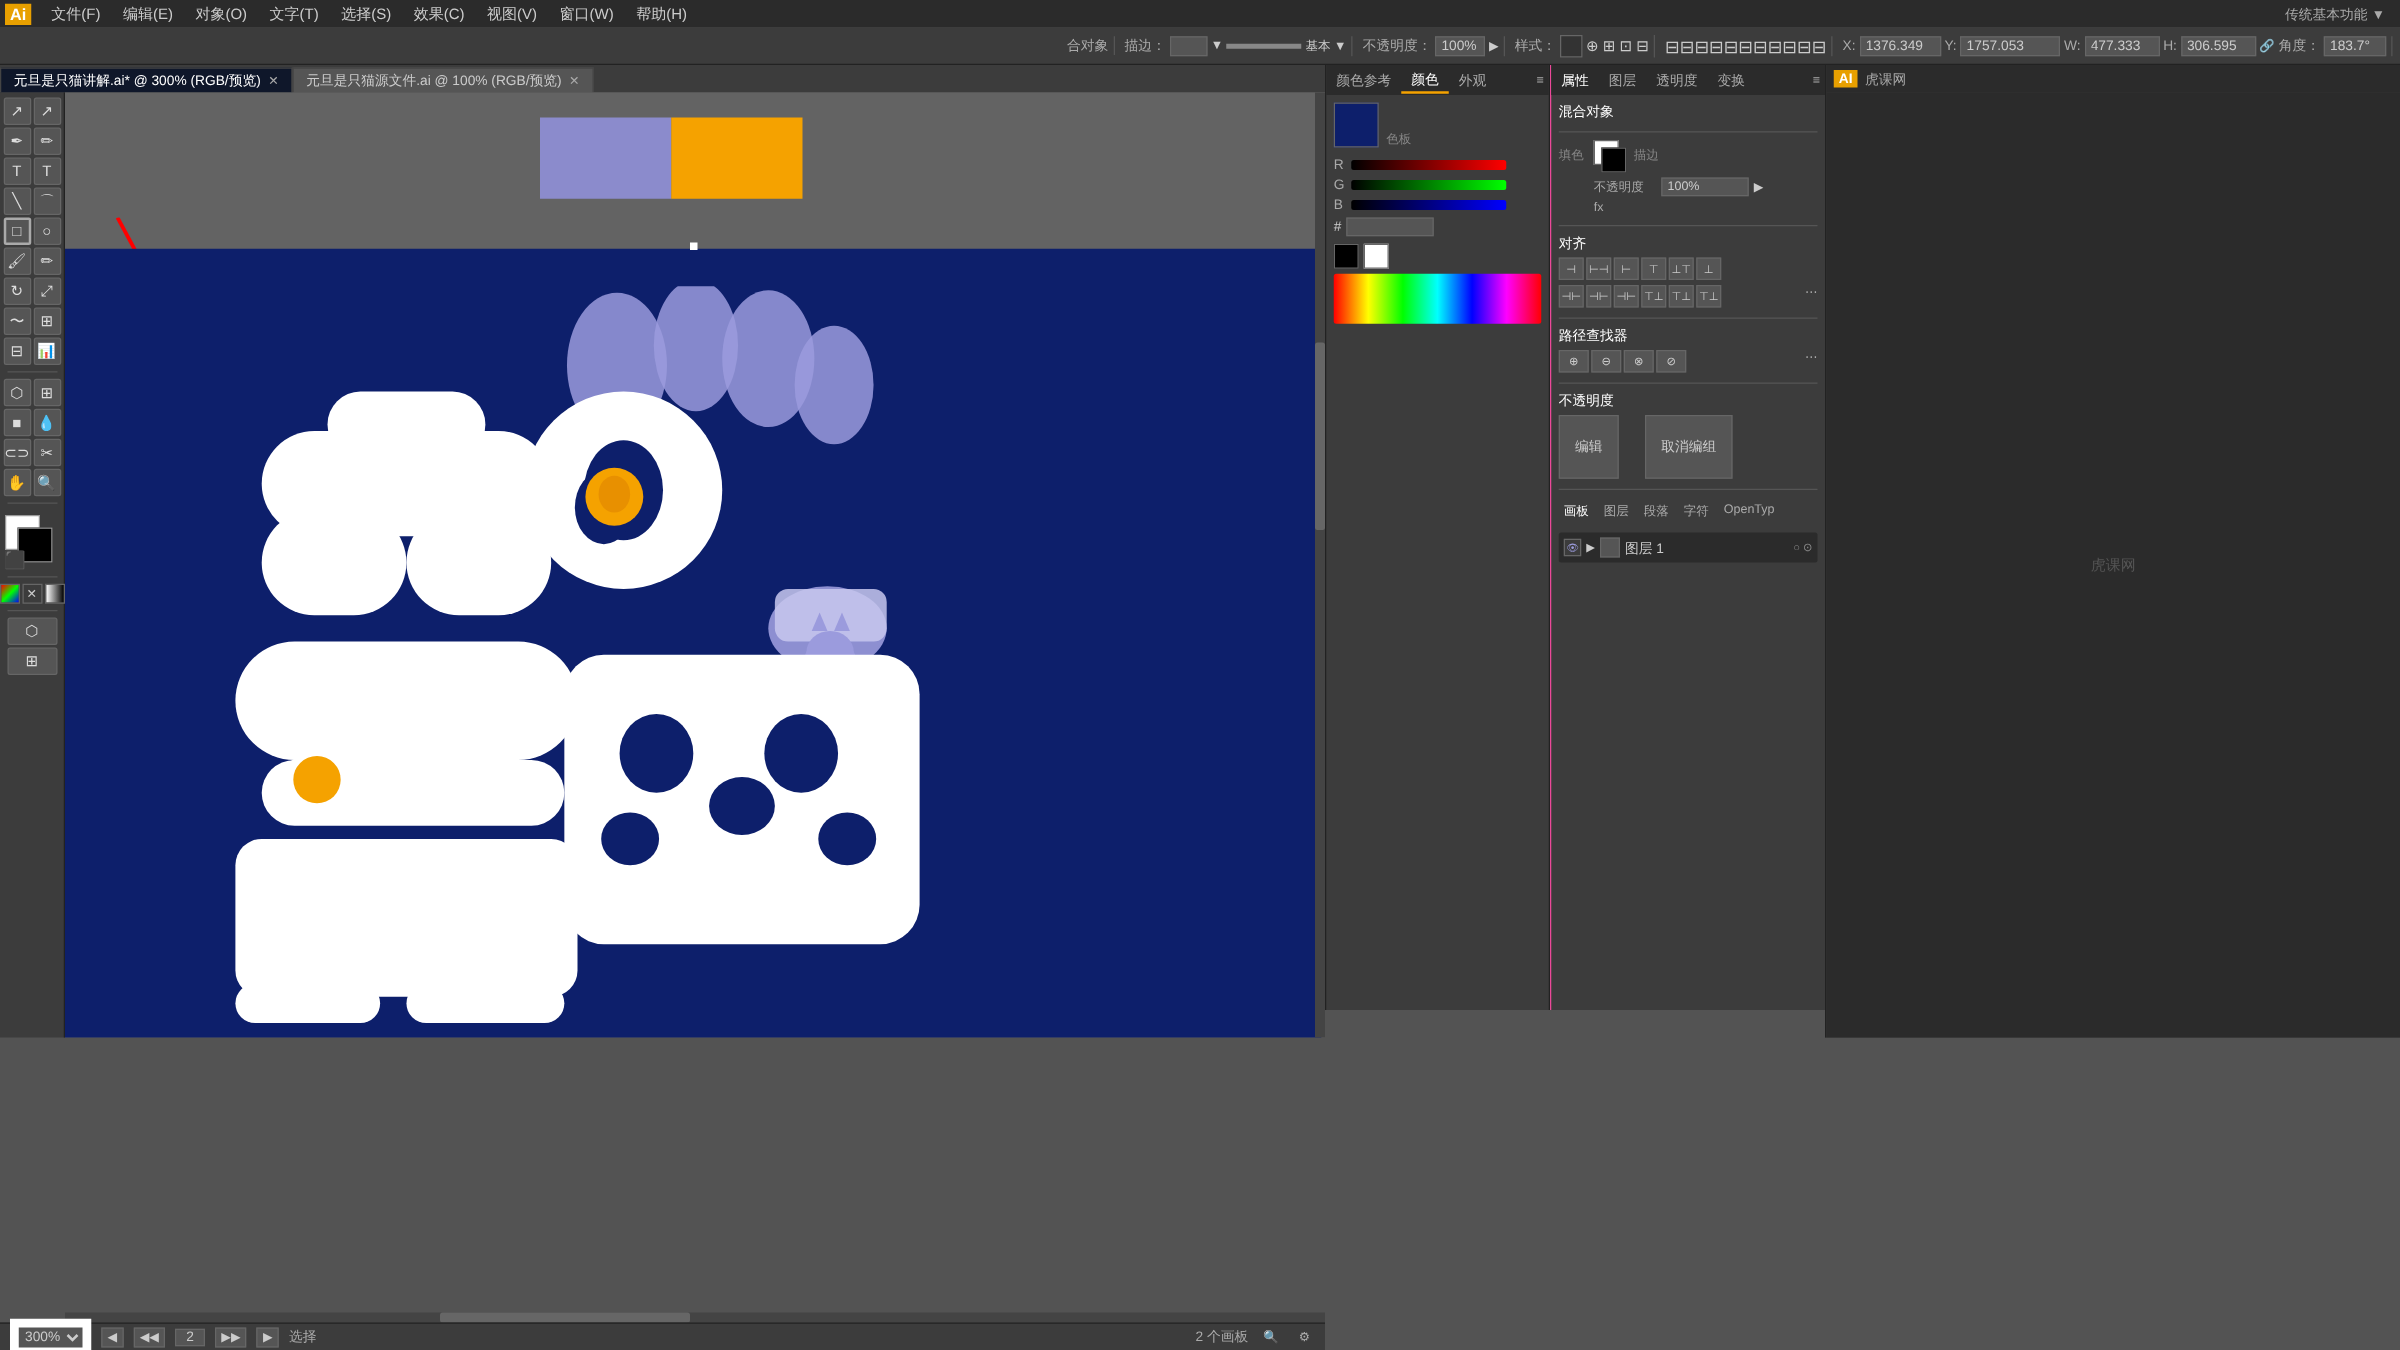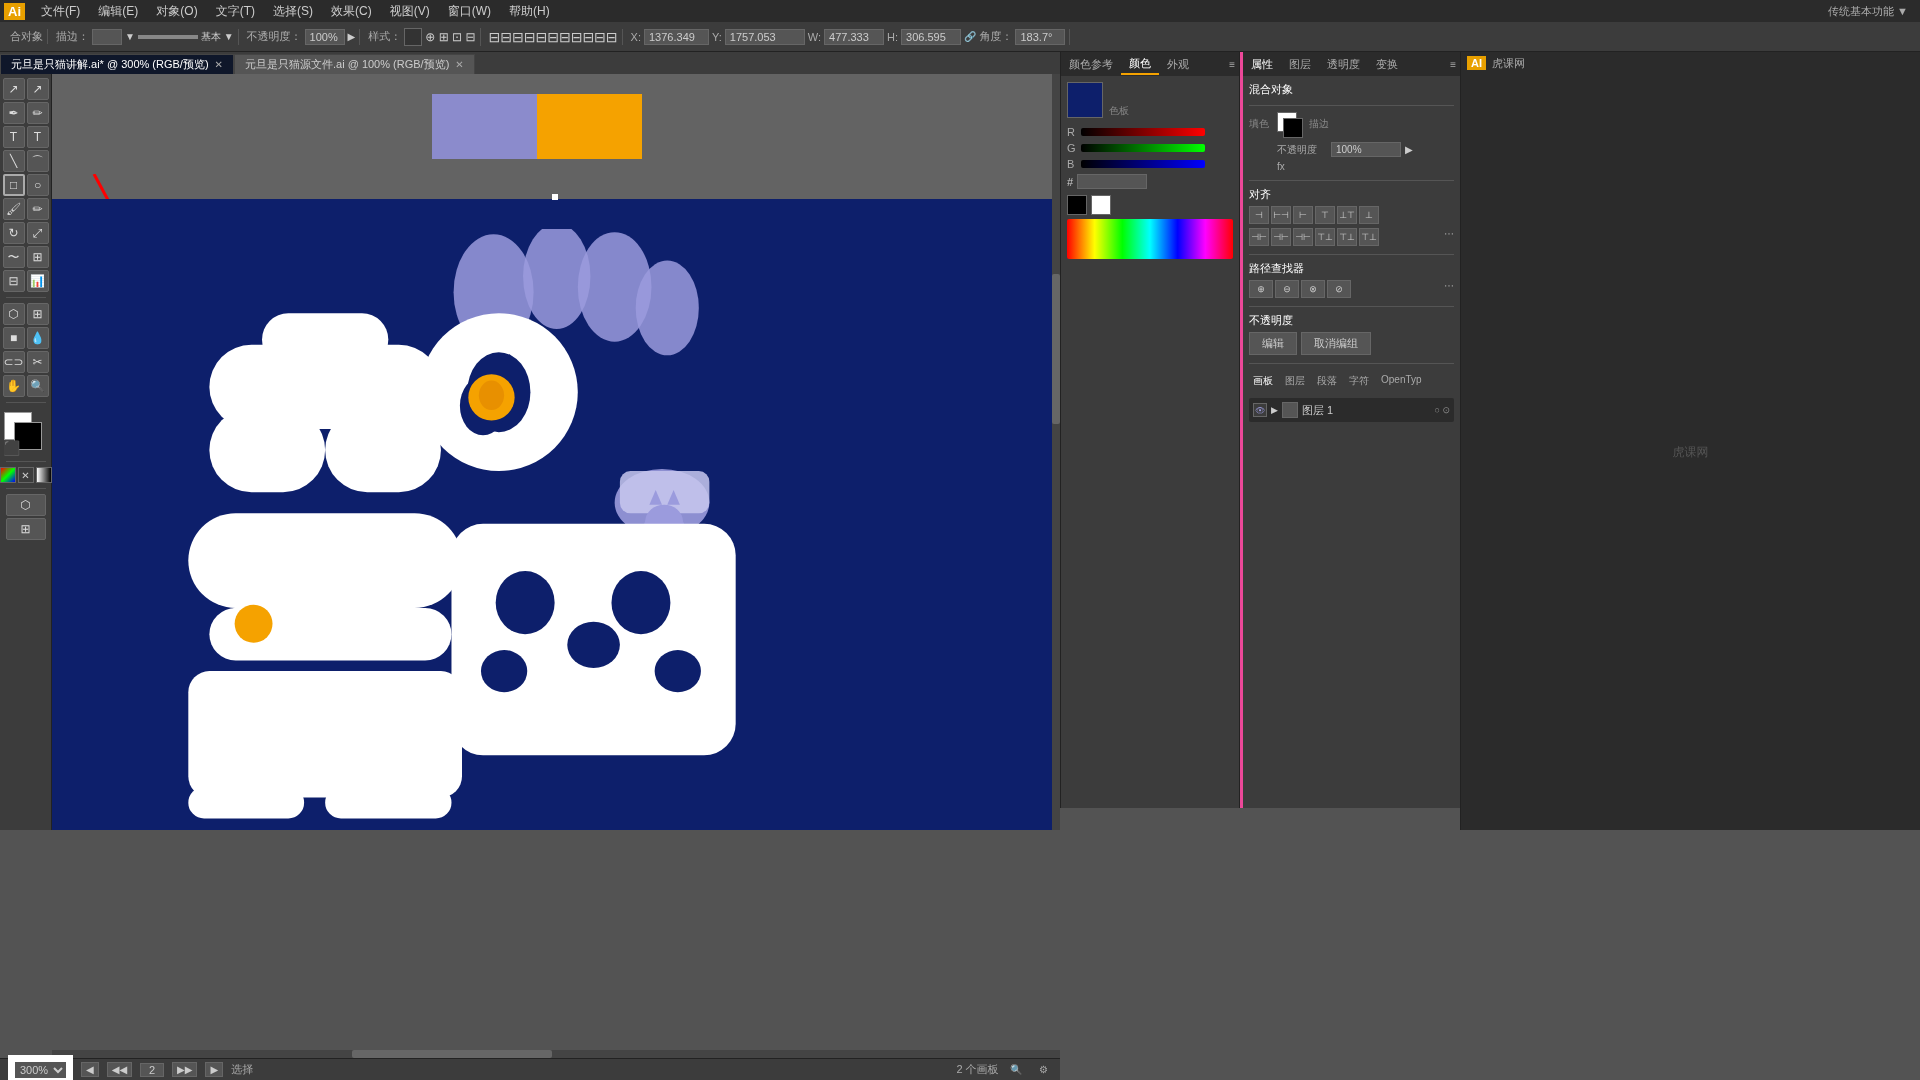--- a/index.html
+++ b/index.html
@@ -17,20 +17,21 @@
     }
     #menu-bar .menu-item { padding: 2px 8px; cursor: pointer; }
     #menu-bar .spacer { flex: 1; }
     #menu-bar .right-info { font-size: 11px; color: #aaa; padding-right: 8px; }
 
     
     #toolbar {
       position: absolute; top: 22px; left: 0; width: 1920px; height: 30px;
       background: #3c3c3c; display: flex; align-items: center; padding: 0 6px; gap: 4px;
       border-bottom: 1px solid #222;
+      justify-content: flex-end;
     }
     #toolbar .tool-group { display: flex; align-items: center; gap: 3px; padding: 0 4px; border-right: 1px solid #555; }
     #toolbar .tool-label { font-size: 11px; color: #aaa; }
     #toolbar .tool-input { background: #555; border: 1px solid #666; color: #ccc; width: 60px; padding: 1px 4px; font-size: 11px; }
     #toolbar .opacity-input { width: 40px; }
 
     
     #doc-tabs {
       position: absolute; top: 52px; left: 0; width: 1260px; height: 22px;
       background: #3c3c3c; display: flex; align-items: flex-end;
@@ -105,36 +106,36 @@
     .color-value { font-size: 10px; color: #ccc; width: 24px; text-align: right; }
     #color-spectrum {
       width: 100%; height: 40px; margin-top: 4px;
       background: linear-gradient(to right, #ff0000, #ffff00, #00ff00, #00ffff, #0000ff, #ff00ff, #ff0000);
       border-radius: 2px;
     }
 
     
     #properties-panel {
       position: absolute; top: 52px; left: 1240px; width: 220px; height: 756px;
-      background: #3c3c3c; border-left: 3px solid #ec4899;
+      background: #3c3c3c; border-left: 1px solid #ec4899;
     }
     #prop-tabs { display: flex; background: #2b2b2b; height: 24px; align-items: center; }
     .prop-tab { padding: 2px 8px; font-size: 11px; color: #aaa; cursor: pointer; }
     .prop-tab.active { color: #fff; }
     #prop-content { padding: 6px; }
     .prop-section-title { font-size: 11px; color: #fff; margin-bottom: 4px; }
     .prop-row { display: flex; align-items: center; gap: 4px; margin-bottom: 4px; }
     .prop-label { font-size: 10px; color: #aaa; width: 50px; margin-left: 28px; }
     .prop-input { background: #555; border: 1px solid #666; color: #ccc; width: 70px; padding: 1px 4px; font-size: 10px; }
     .prop-divider { width: 100%; height: 1px; background: #555; margin: 6px 0; }
     .prop-align-row { display: flex; gap: 2px; margin-bottom: 4px; }
     .prop-align-btn { width: 20px; height: 18px; background: #555; border: 1px solid #666; cursor: pointer; display: flex; align-items: center; justify-content: center; font-size: 9px; color: #ccc; }
     .prop-section { margin-bottom: 8px; }
     .prop-sub-label { font-size: 10px; color: #888; }
-    .quick-action-btn { background: #555; border: 1px solid #666; color: #ccc; padding: 3px 12px; font-size: 11px; cursor: pointer; margin-right: 0; }
+    .quick-action-btn { background: #555; border: 1px solid #666; color: #ccc; padding: 17px 12px; font-size: 11px; cursor: pointer; margin-right: 17px; }
     .panel-bottom-tabs { display: flex; gap: 4px; margin-top: 8px; }
     .panel-bottom-tab { font-size: 10px; color: #aaa; cursor: pointer; padding: 2px 4px; }
     .panel-bottom-tab.active { color: #fff; }
 
     
     #status-bar {
       position: absolute; bottom: 0; left: 0; width: 1060px; height: 22px;
       background: #3c3c3c; border-top: 1px solid #222; display: flex; align-items: center; padding: 0 8px; gap: 8px;
     }
     .status-btn { background: #555; border: 1px solid #666; color: #ccc; padding: 1px 4px; font-size: 10px; cursor: pointer; }

